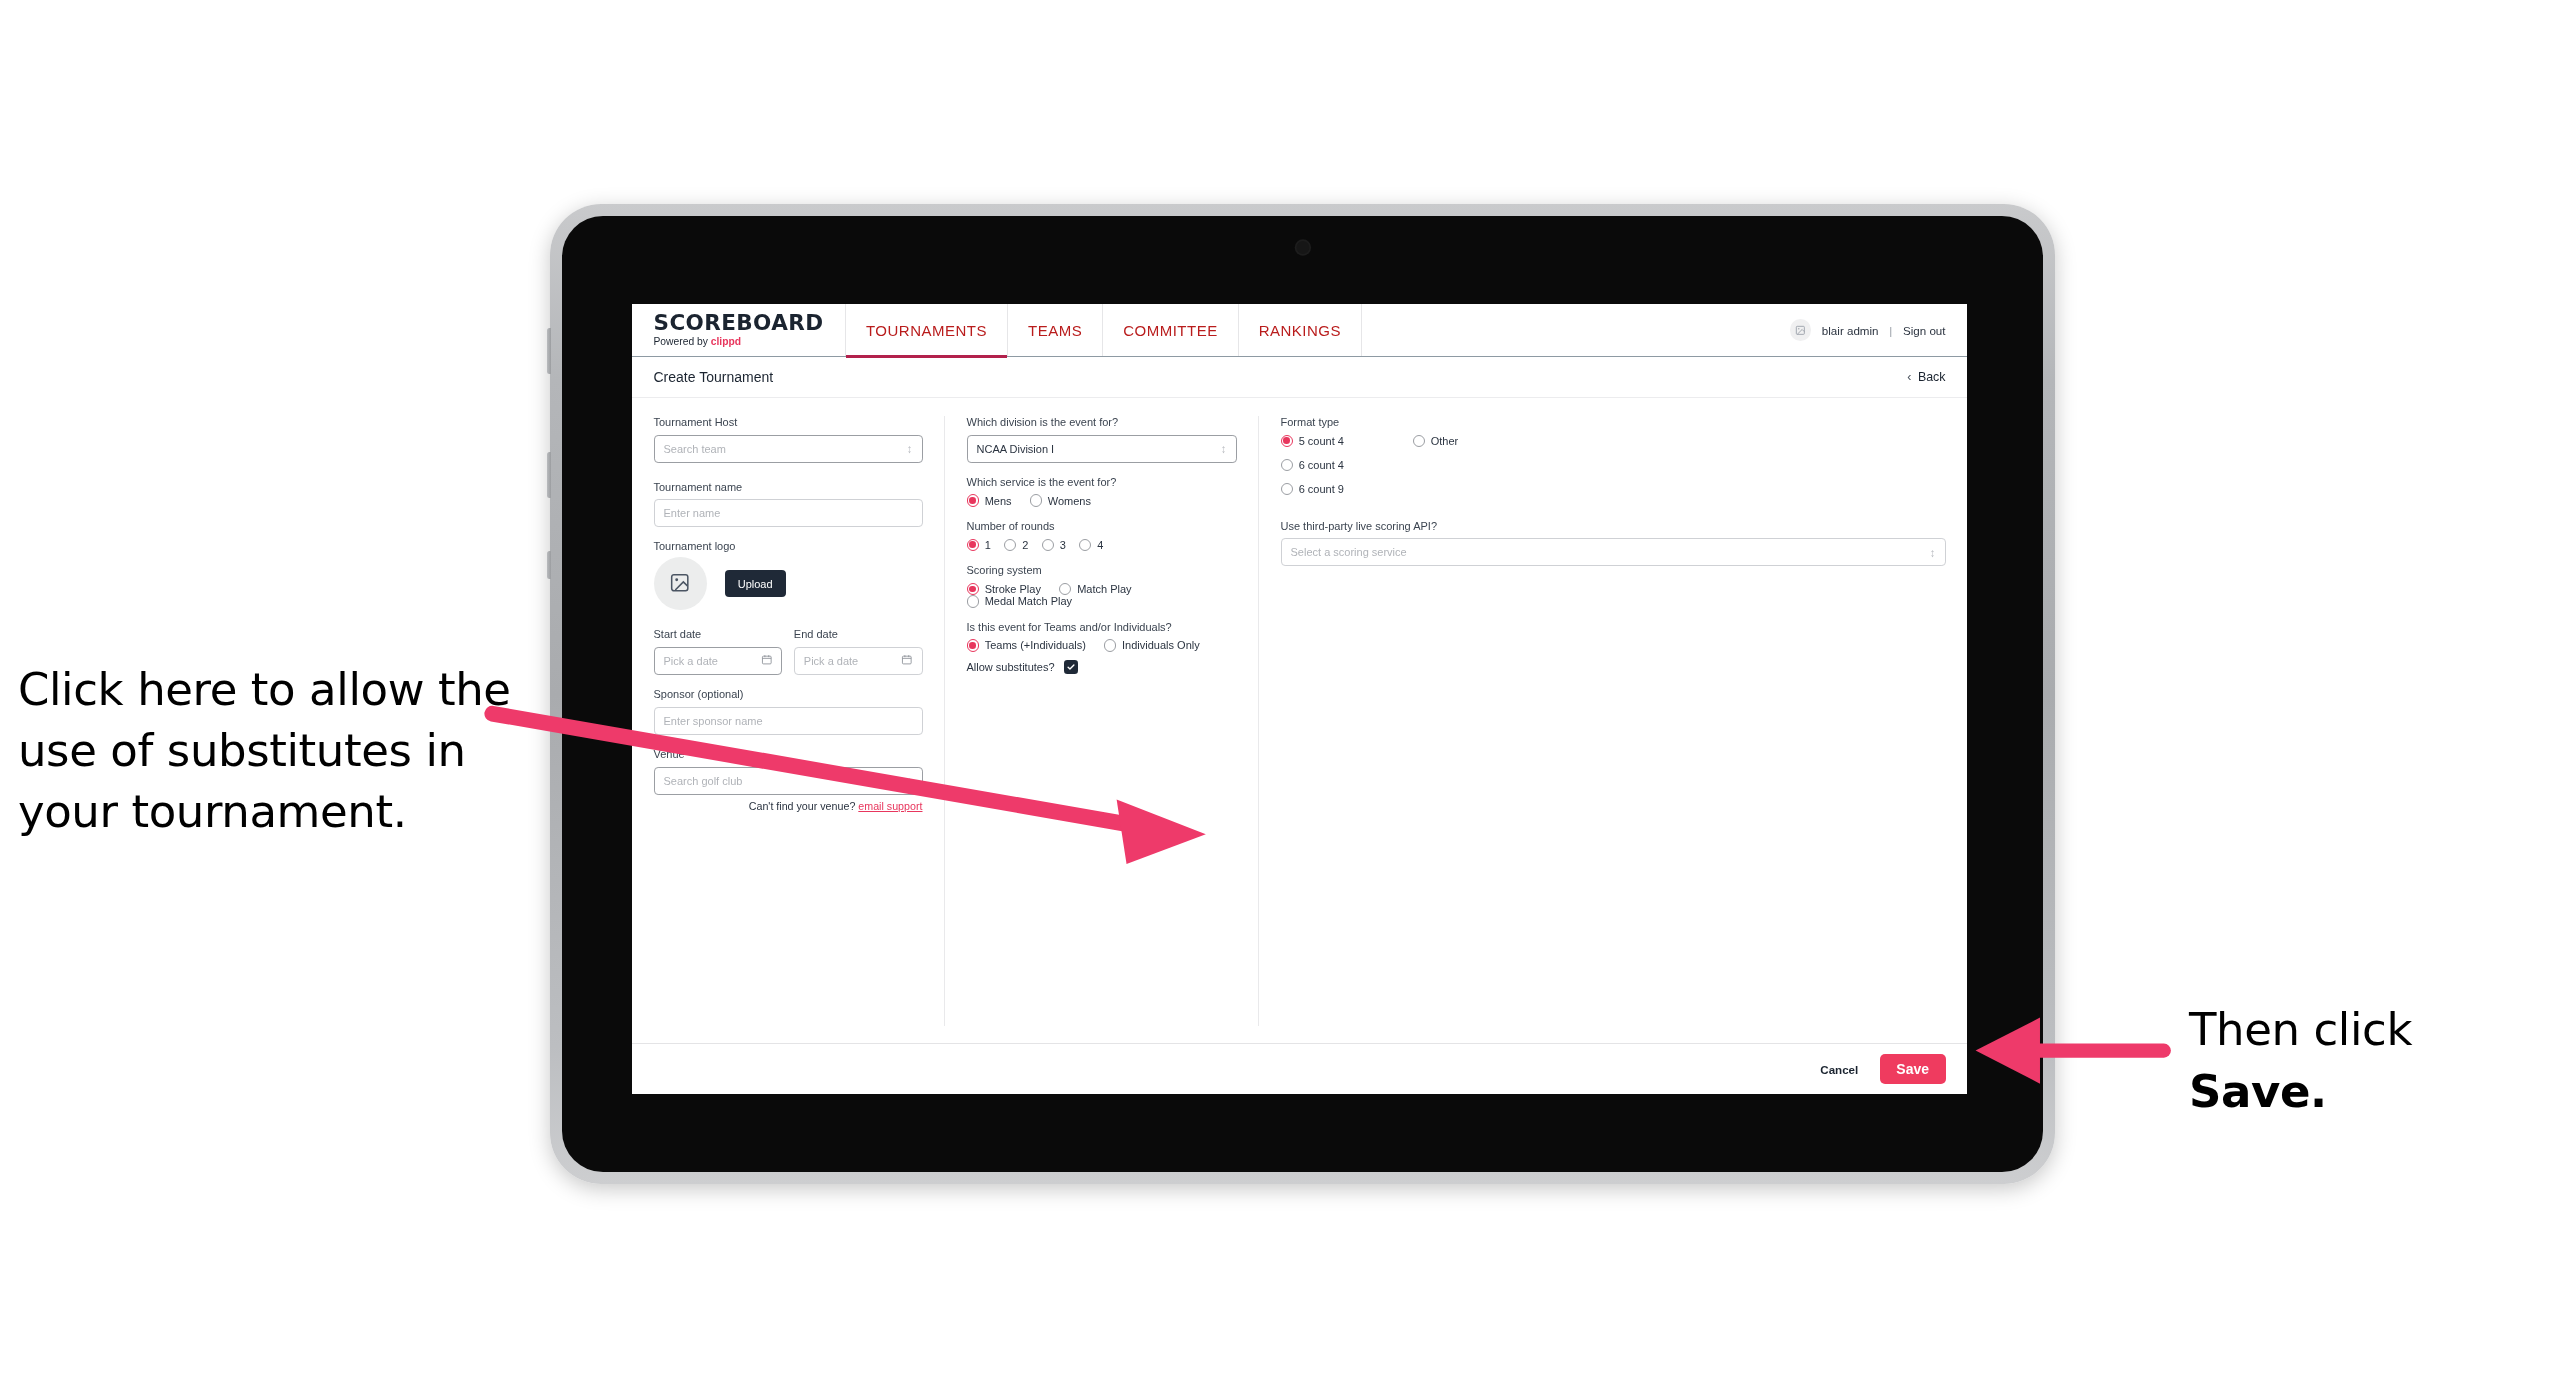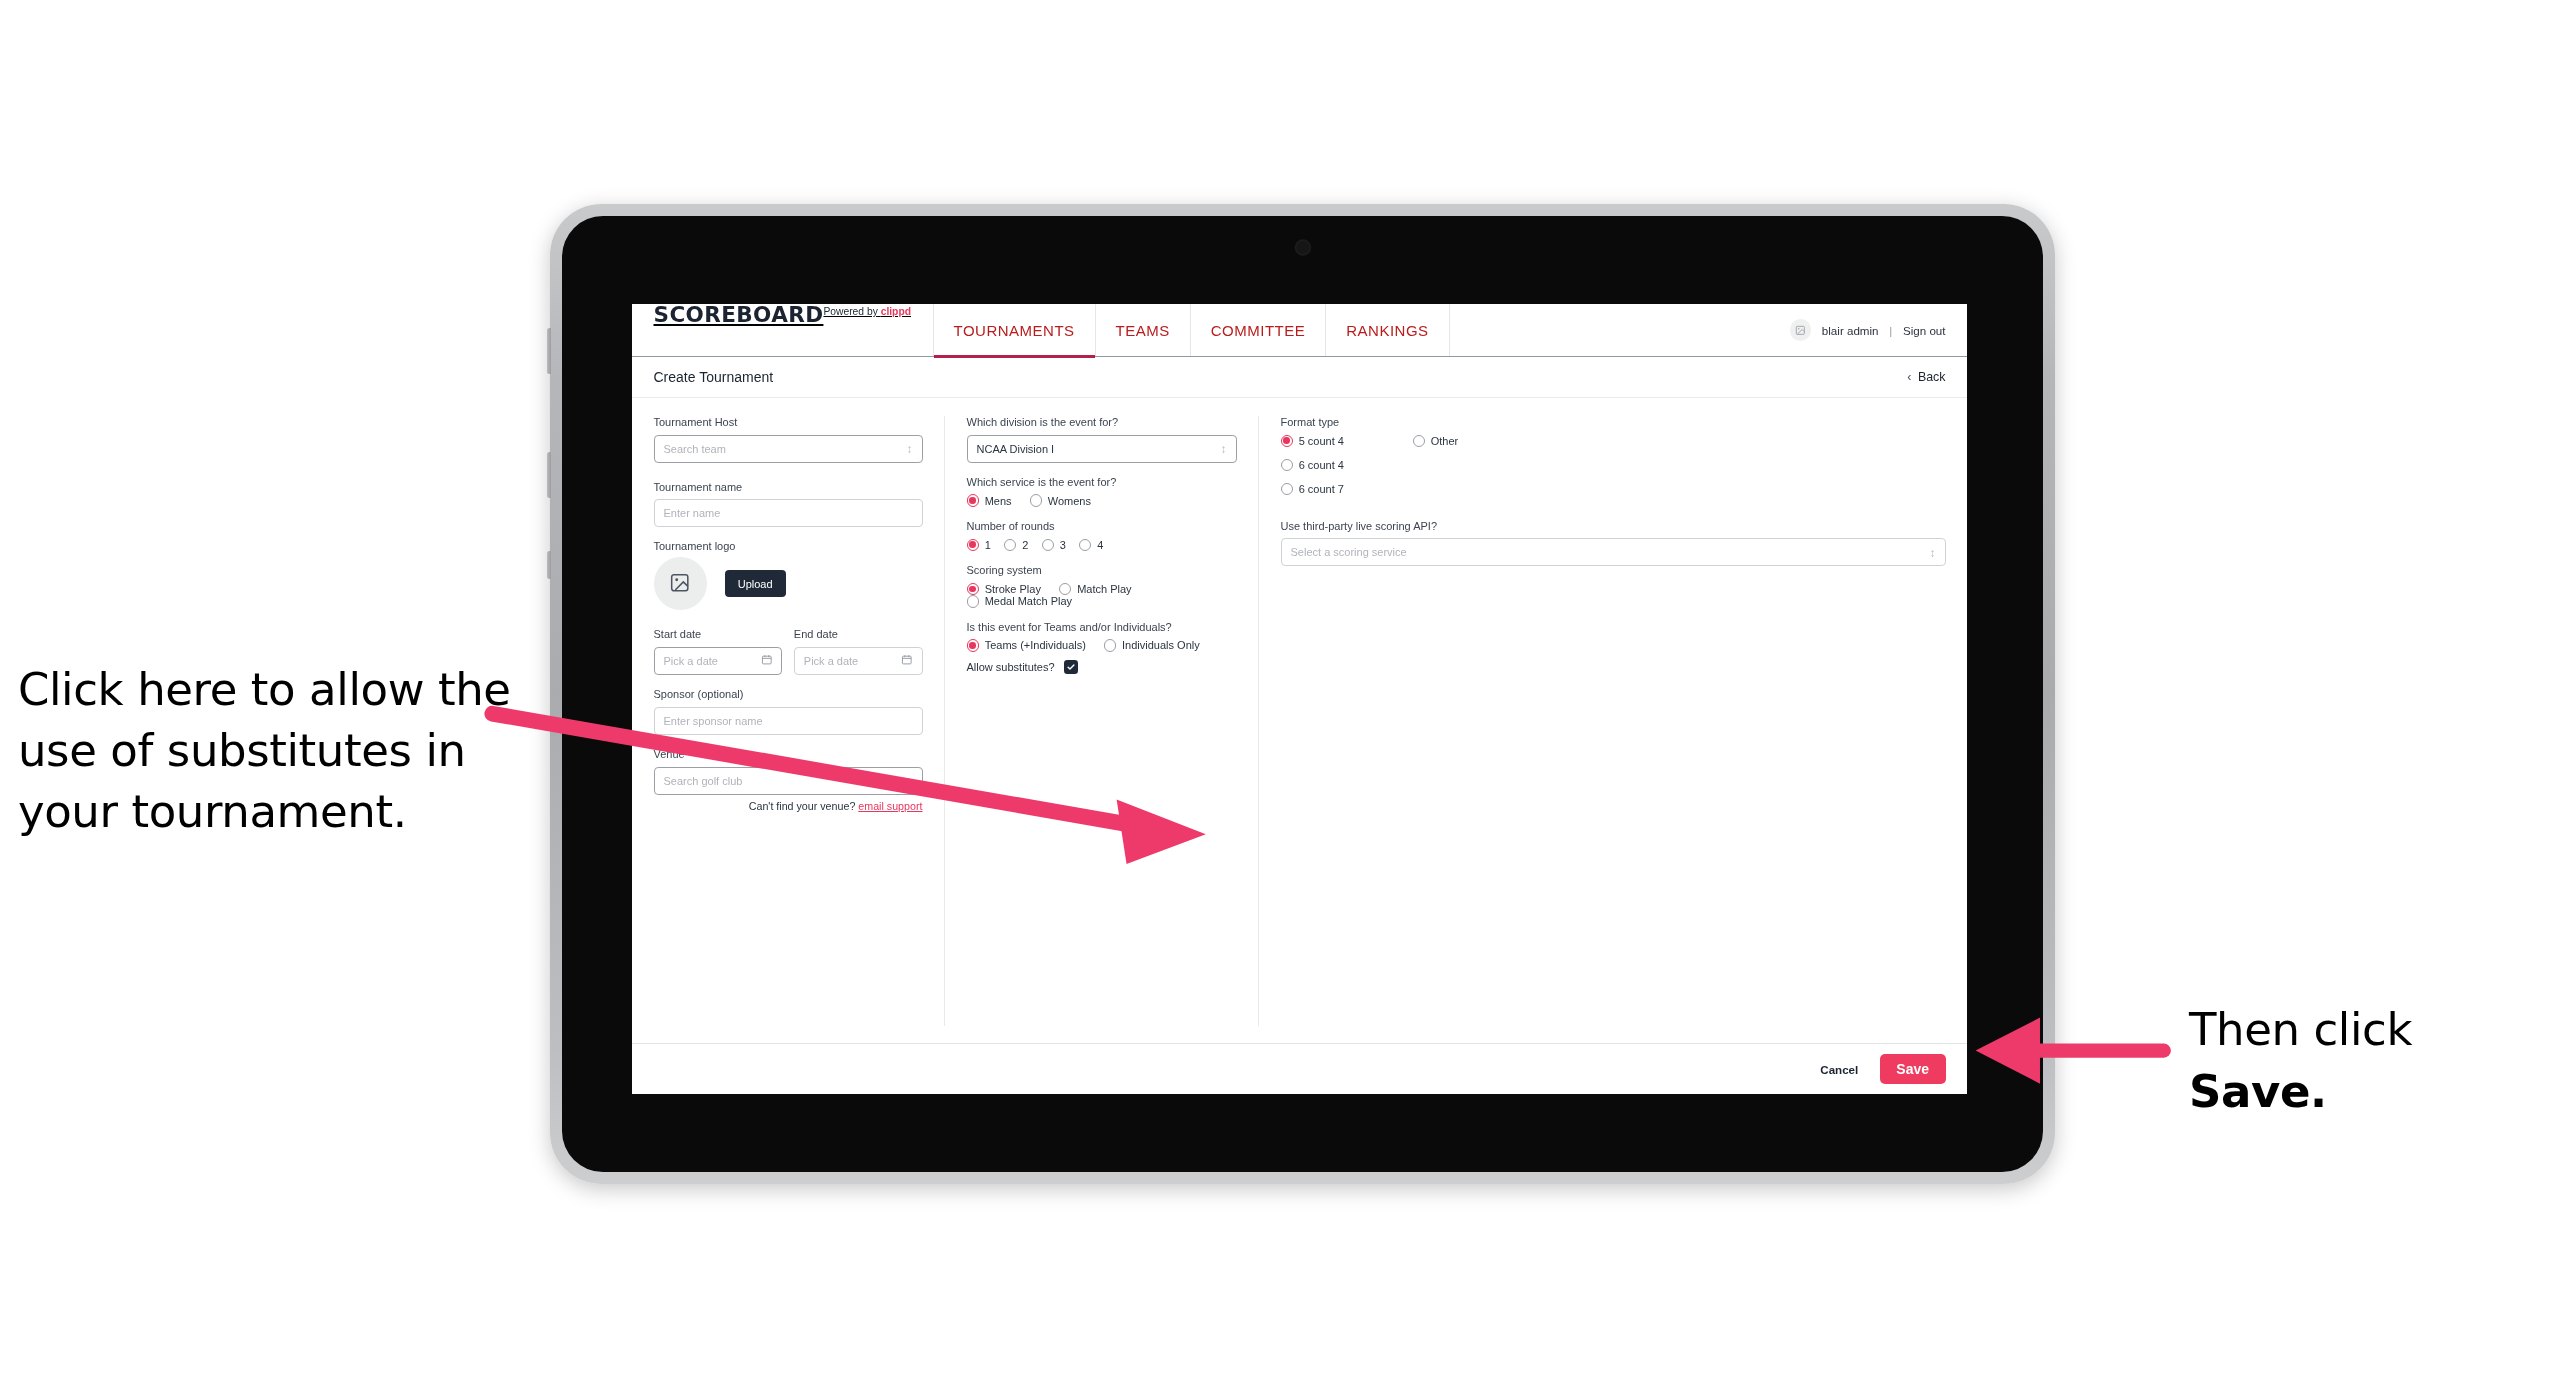--- a/index.html
+++ b/index.html
@@ -54,24 +54,23 @@
 
   
   .topnav {
     position: relative;
     height: 53px;
     display: flex; align-items: stretch;
     border-bottom: 1.7px solid #8e9aa3;
     background: #fff;
   }
   .brand {
-    display: flex; justify-content: center;
+    display: flex; flex-direction: column; justify-content: center;
     padding: 0 21.5px 0 21.5px;
     border-right: 0.8px solid #e6e6e8;
-    text-decoration: underline;
   }
   .brand-title {
     font-family: "DejaVu Sans", sans-serif;
     font-weight: 700;
     font-size: 21.5px;
     letter-spacing: 0.4px;
     color: #1b2430;
     line-height: 1;
     transform: scaleX(1.0);
   }
@@ -463,21 +462,21 @@
             <div class="radio">
               <span class="rdot on"></span>
               <span class="rlabel">5 count 4</span>
             </div>
             <div class="radio">
               <span class="rdot"></span>
               <span class="rlabel">6 count 4</span>
             </div>
             <div class="radio">
               <span class="rdot"></span>
-              <span class="rlabel">6 count 7</span>
+              <span class="rlabel">6 count 9</span>
             </div>
           </div>
           <div class="fmt-right">
             <div class="radio">
               <span class="rdot"></span>
               <span class="rlabel">Other</span>
             </div>
           </div>
         </div>
 

